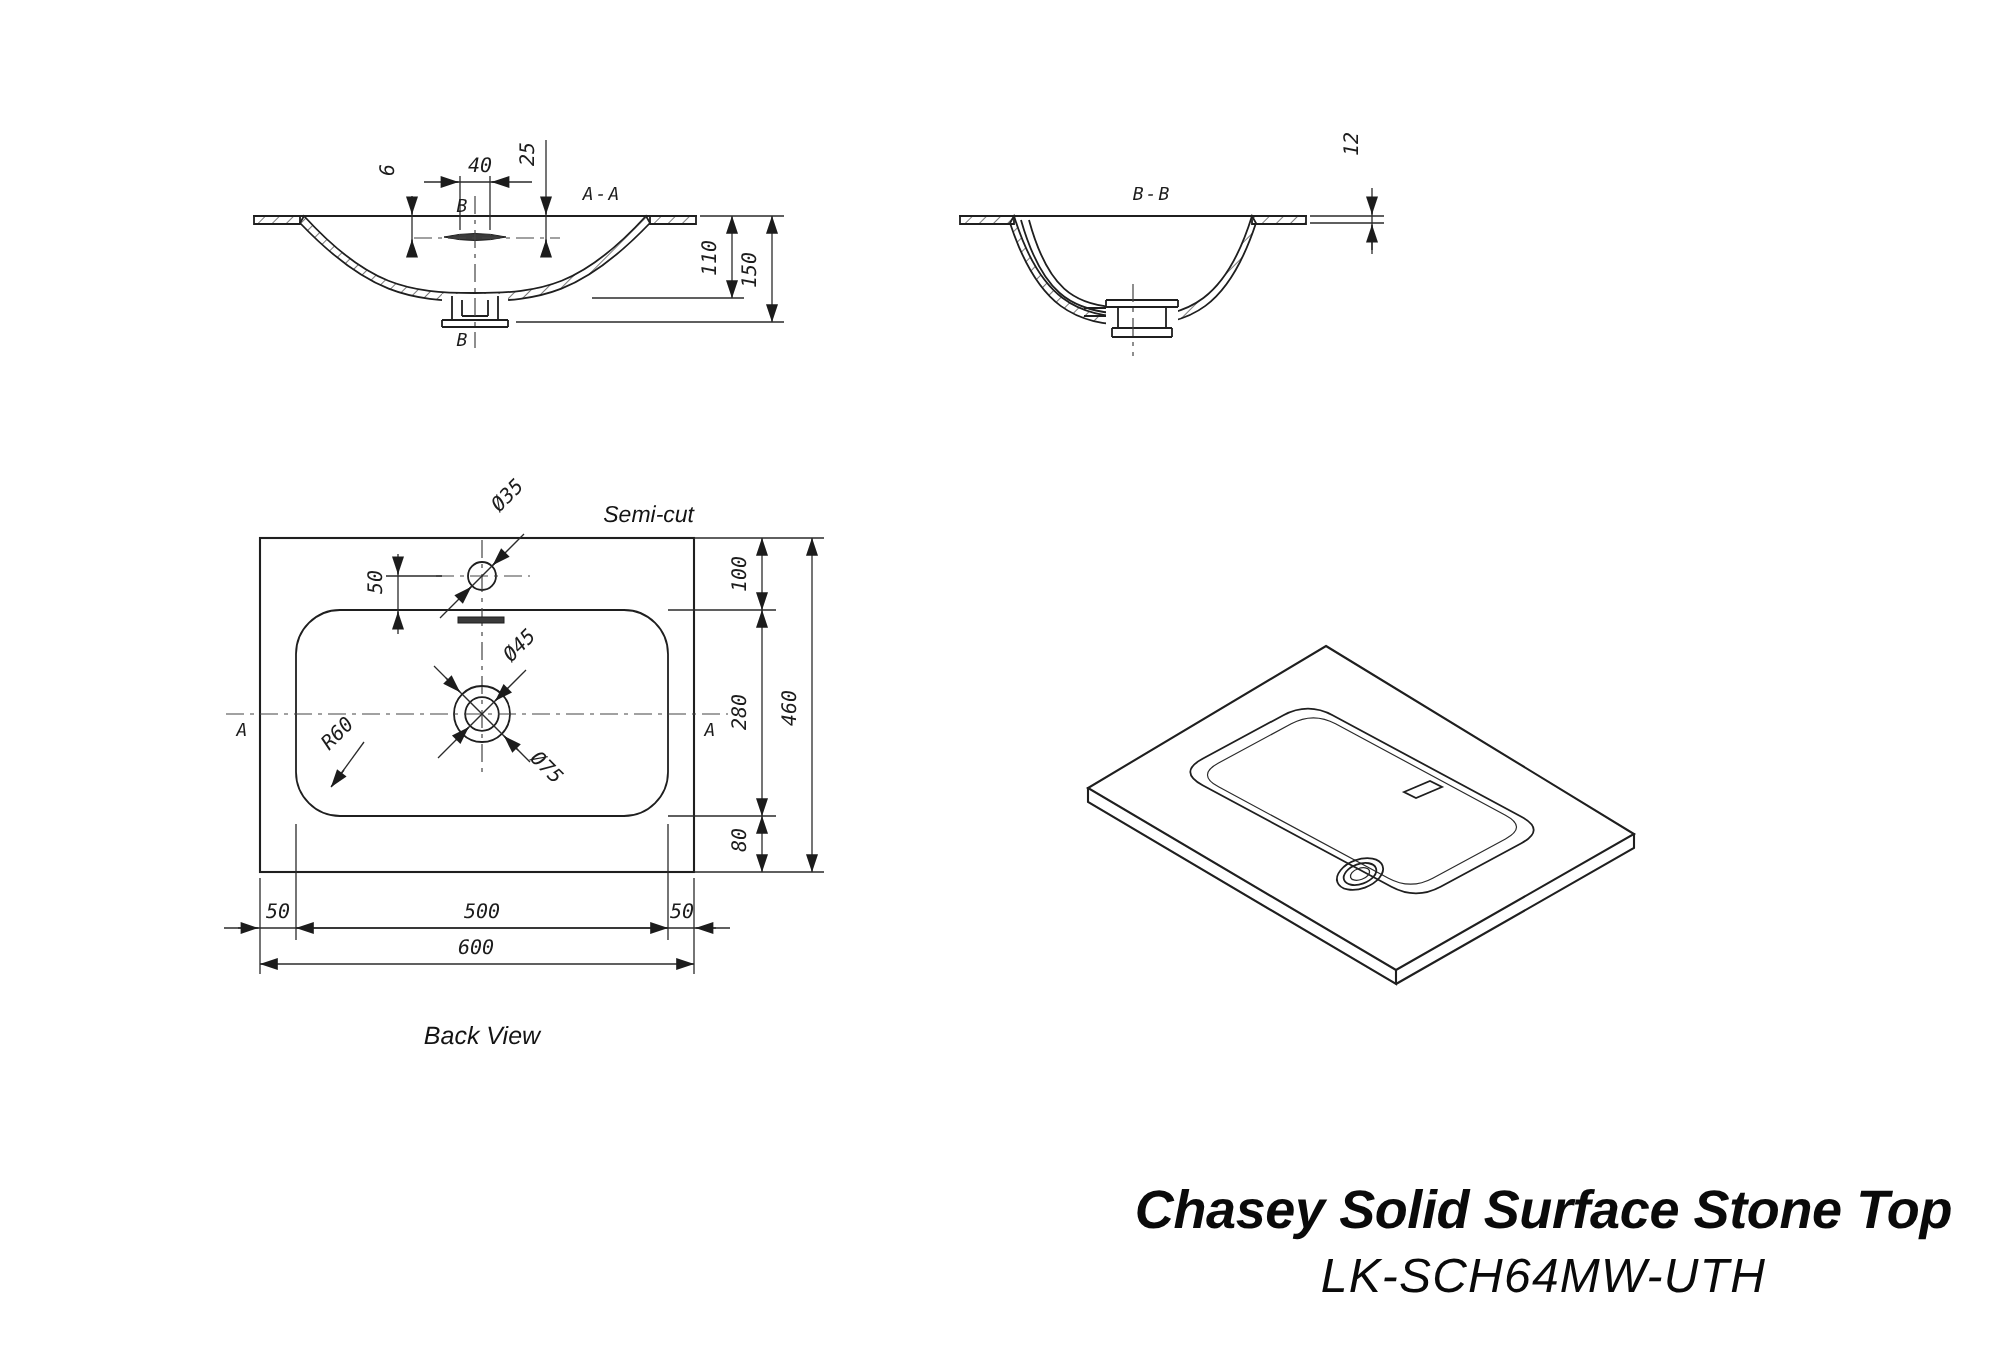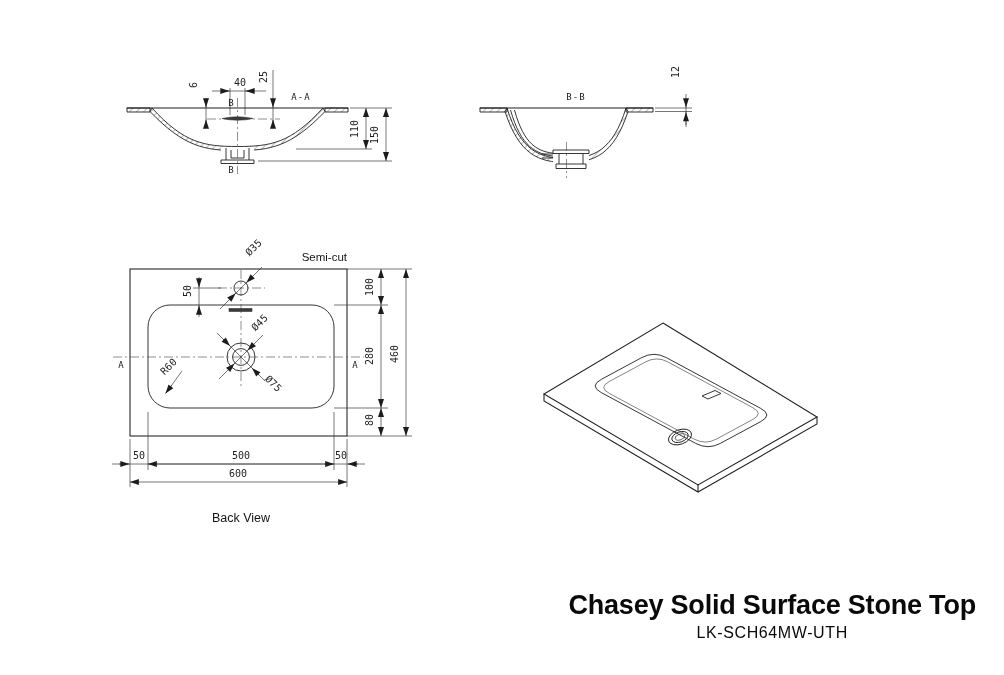--- a/index.html
+++ b/index.html
@@ -1,32 +1,32 @@
 <!DOCTYPE html>
 <html><head>
 <meta charset="utf-8">
 <style>
   html,body{margin:0;padding:0;background:#fff;}
   .canvas{position:relative;width:1004px;height:675px;background:#ffffff;overflow:hidden;
-          font-family:"Liberation Sans",sans-serif;}
+          font-family:"Liberation Sans",sans-serif;font-style:italic;}
   svg text{user-select:none;}
   .dimtxt{font-family:"DejaVu Sans Mono","Liberation Mono",monospace;font-size:10px;fill:#1c1c1c;}
   .marktxt{font-family:"DejaVu Sans Mono","Liberation Mono",monospace;font-size:9px;fill:#1c1c1c;}
   .notetxt{font-family:"Liberation Sans",sans-serif;font-size:11.5px;fill:#141414;}
   .viewlbl{font-family:"Liberation Sans",sans-serif;font-size:12.5px;fill:#141414;}
   .ol{stroke:#1f1f1f;stroke-width:1.05;fill:none;stroke-linecap:round;}
   .ol2{stroke:#1f1f1f;stroke-width:0.9;fill:none;}
   .tl{stroke:#2b2b2b;stroke-width:0.65;fill:none;}
   .cl{stroke:#444;stroke-width:0.6;fill:none;stroke-dasharray:9 3 2 3;}
   .band{fill:url(#hatch);stroke:#1f1f1f;stroke-width:0.9;}
   .whitemask{fill:#ffffff;stroke:none;}
   .slotfill{fill:#3a3a3a;stroke:#1f1f1f;stroke-width:0.5;}
   .title-block{position:absolute;right:28px;top:589px;text-align:center;color:#0a0a0a;}
   .title-main{font-size:27px;font-weight:bold;letter-spacing:-0.2px;line-height:1.25;}
-  .title-model{font-size:16px;font-weight:400;letter-spacing:0.6px;line-height:1.3;}
+  .title-model{font-size:24px;font-weight:400;letter-spacing:0.6px;line-height:1.3;}
 </style>
 </head>
 <body>
 
 <div class="canvas">
 
 <svg width="1004" height="675" viewBox="0 0 1004 675">
   <defs>
     <pattern id="hatch" width="5" height="5" patternUnits="userSpaceOnUse" patternTransform="rotate(45)">
       <line x1="0" y1="0" x2="0" y2="5" stroke="#555" stroke-width="0.8"></line>

